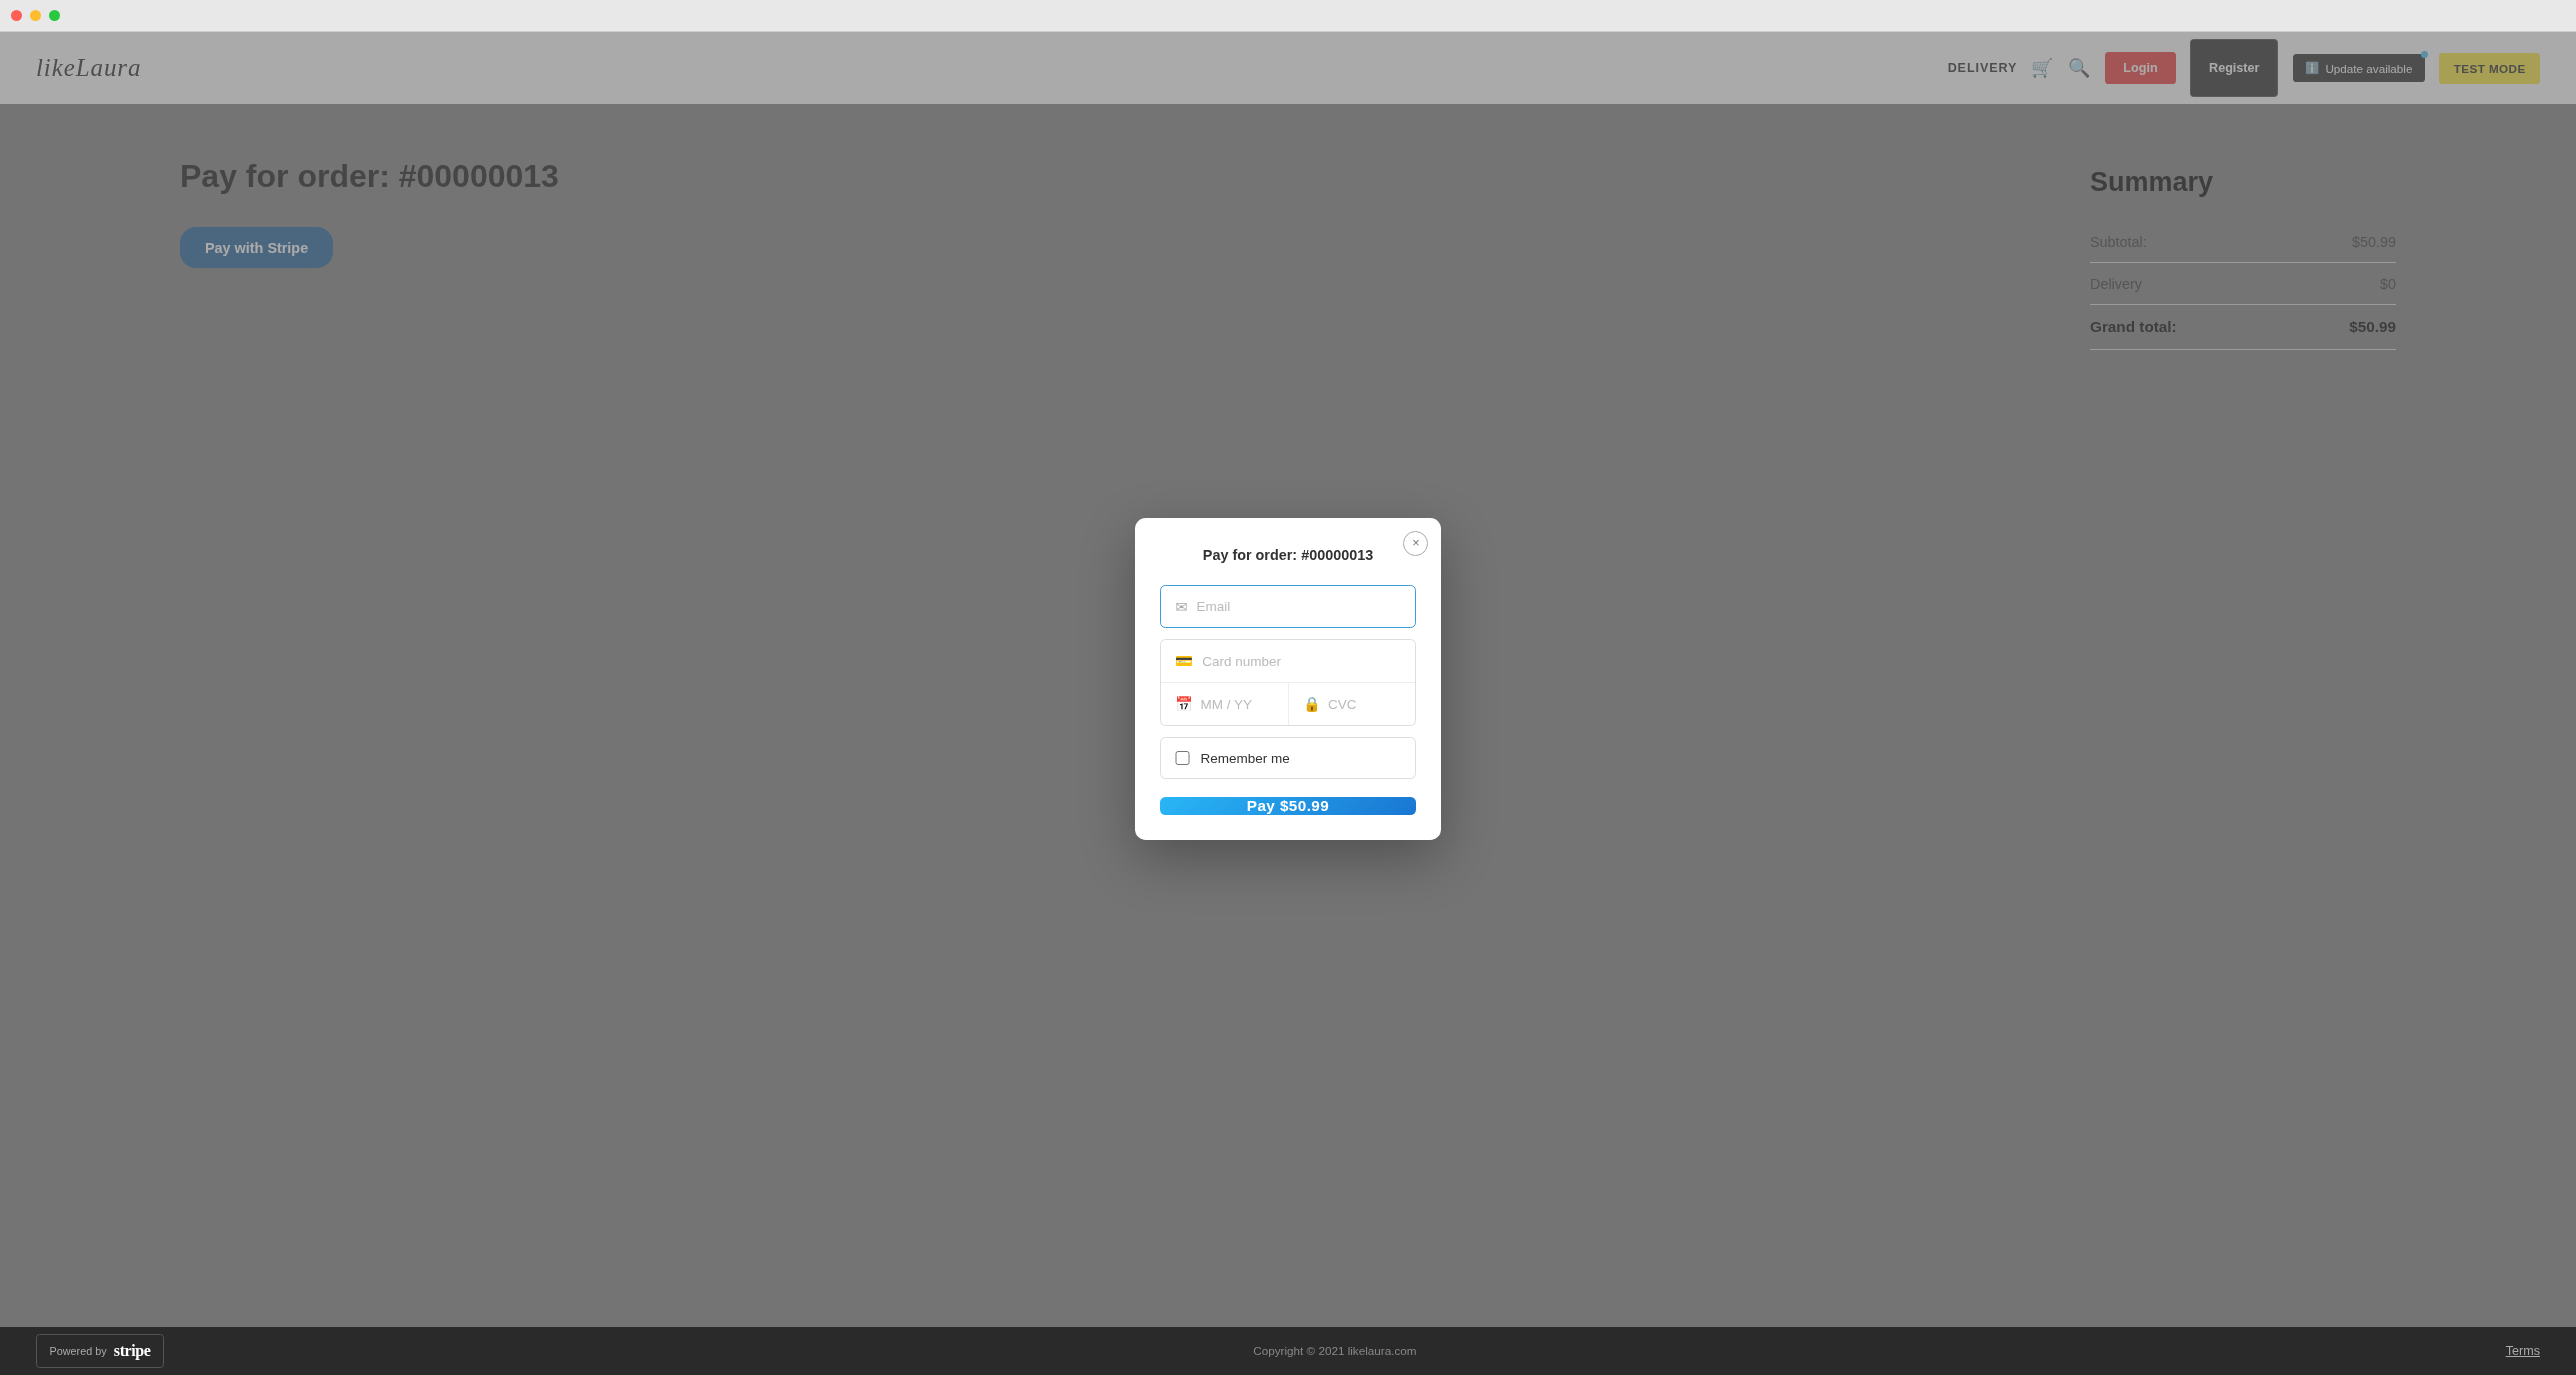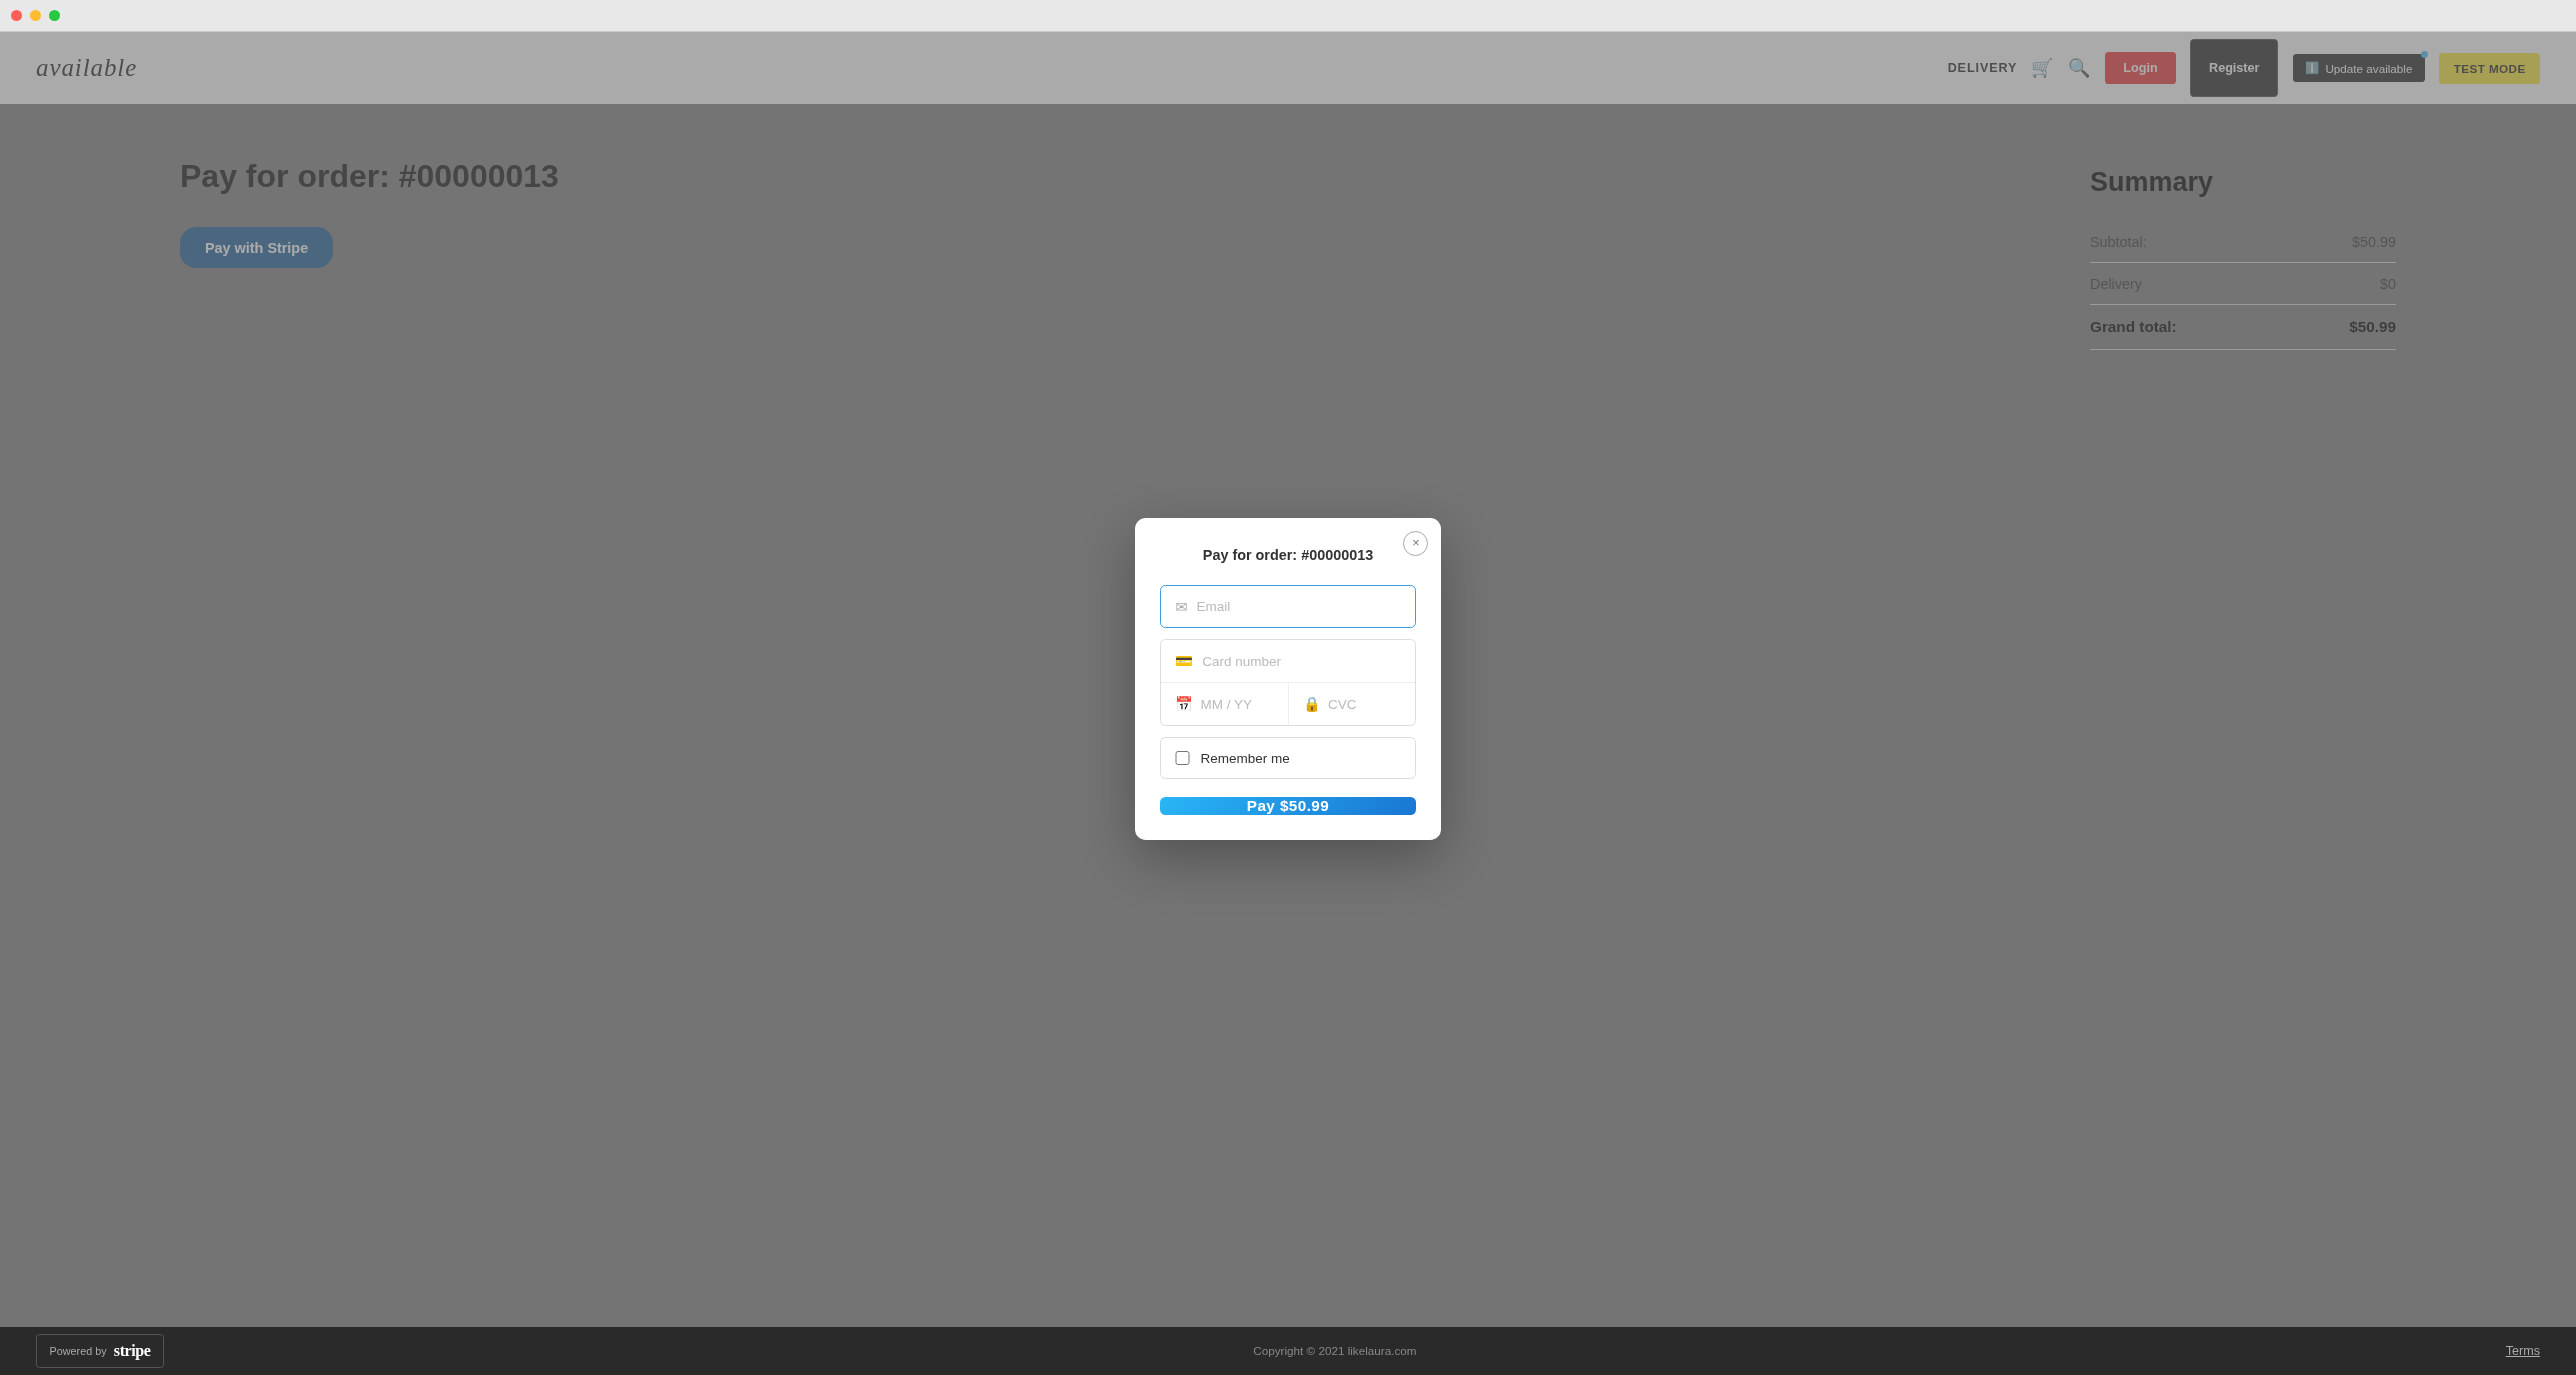--- a/index.html
+++ b/index.html
@@ -365,21 +365,21 @@
   <div class="traffic-light tl-close"></div>
   <div class="traffic-light tl-minimize"></div>
   <div class="traffic-light tl-maximize"></div>
 </div>
 
 <div class="browser-content">
 
   <div class="page-background">
 
     <div class="navbar">
-      <div class="logo">available</div>
+      <div class="logo">likeLaura</div>
       <div class="nav-right">
         <span class="nav-delivery">DELIVERY</span>
         <span class="nav-icon">🛒</span>
         <span class="nav-icon">🔍</span>
         <button class="btn-login">Login</button>
         <button class="btn-register">Register</button>
         <div class="update-badge">
           <span>ℹ️</span>
           <span>Update available</span>
           <div class="update-dot"></div>

